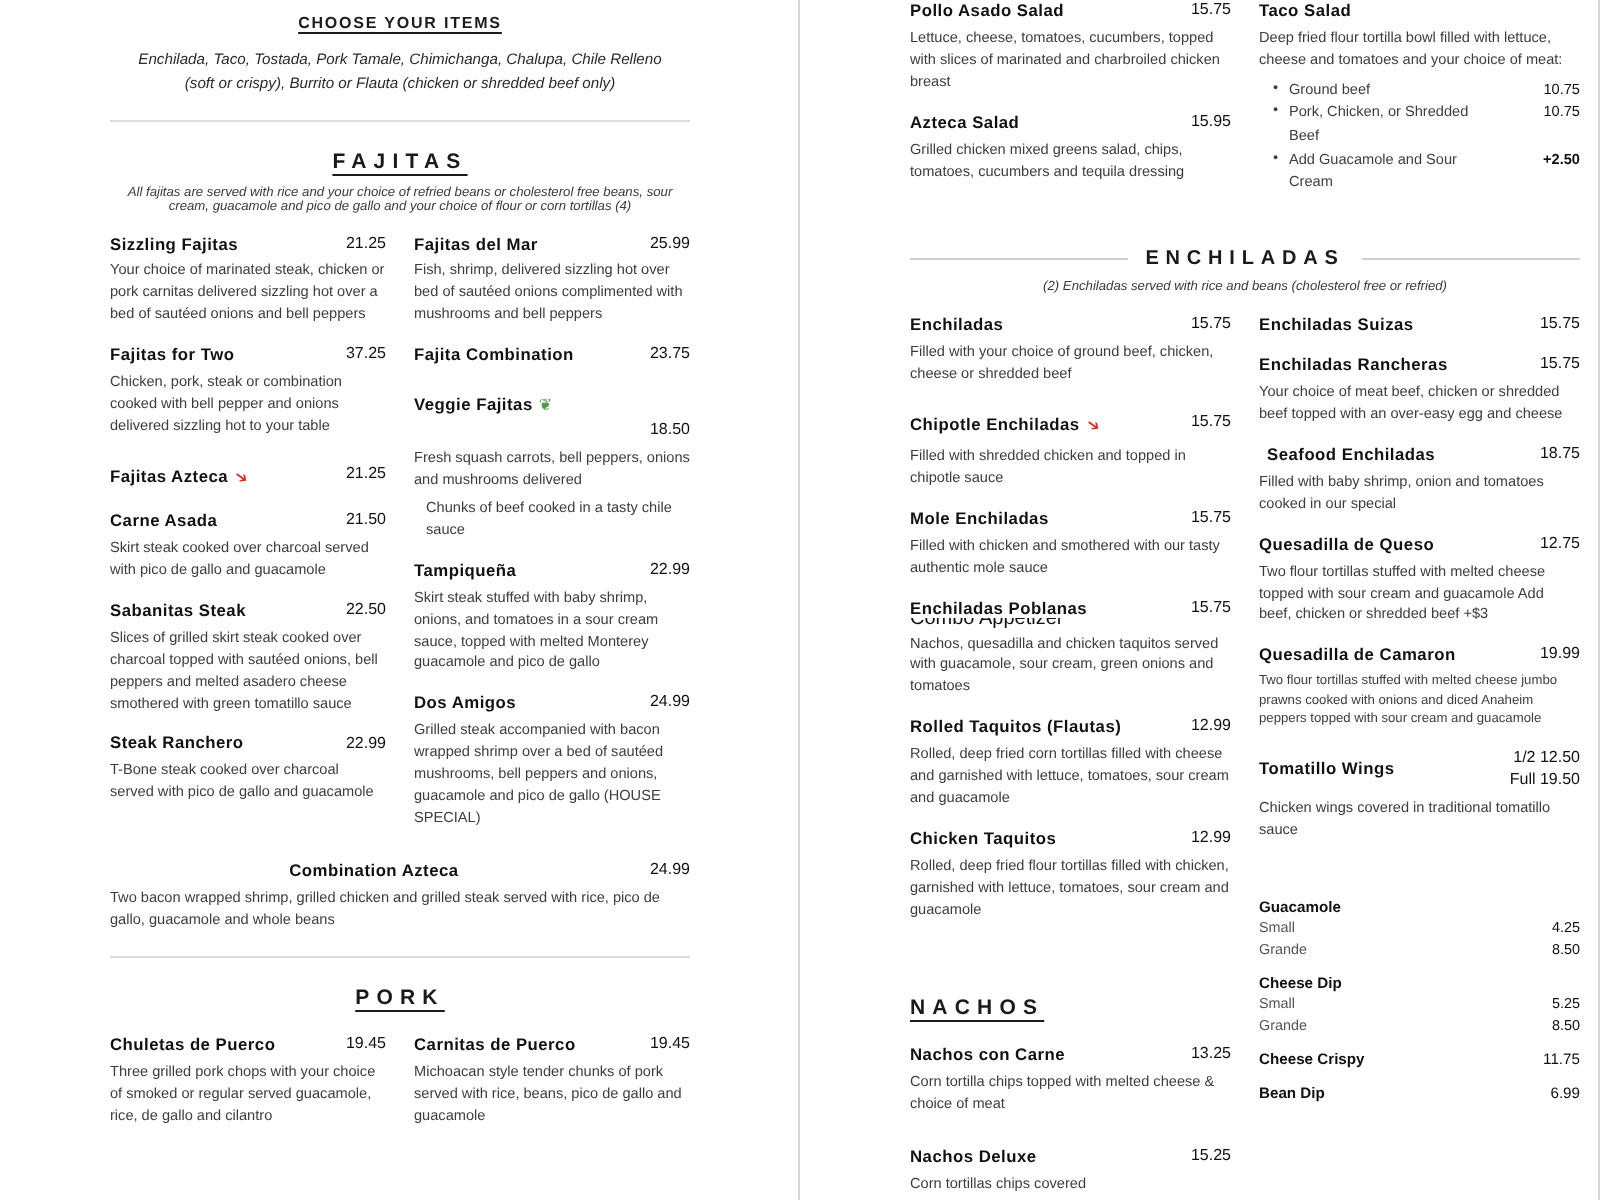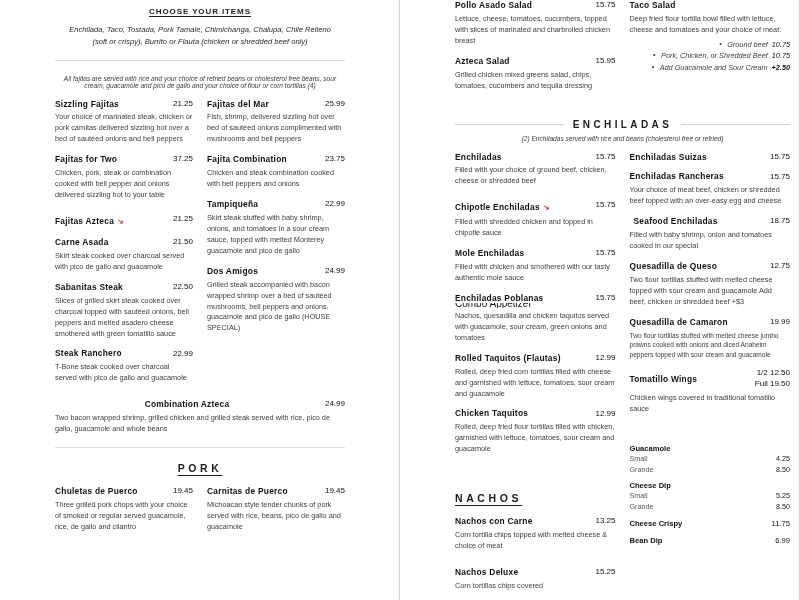--- a/index.html
+++ b/index.html
@@ -159,26 +159,25 @@
   .glyph.veg { color: #4f9a45; }
 
   
   .bul {
     list-style: none;
     padding: 0;
     margin: 3px 0 0 7px;
   }
   .bul li {
     display: flex;
-    justify-content: flex-end;
-    gap: 4px;
+    justify-content: space-between;
+    gap: 23px;
     font-size: 7.3px;
     line-height: 1.6;
     color: #3d3d3d;
-    font-style: italic;
   }
   .bul li .bl { position: relative; padding-left: 8px; }
   .bul li .bl::before {
     content: "\2022";
     position: absolute;
     left: 0;
     top: -1px;
     color: #3d3d3d;
   }
   .bul li .bp { color: #111; white-space: nowrap; }
@@ -237,20 +236,21 @@
 
 <div class="page">
 
   <div class="panel panel-left">
 
     <div class="lead-title center">CHOOSE YOUR ITEMS</div>
     <div class="lead-desc center">Enchilada, Taco, Tostada, Pork Tamale, Chimichanga, Chalupa, Chile Relleno (soft or crispy), Burrito or Flauta (chicken or shredded beef only)</div>
 
     <div class="rule"></div>
 
+    <div class="sec-head center">FAJITAS</div>
     <div class="sec-note">All fajitas are served with rice and your choice of refried beans or cholesterol free beans, sour cream, guacamole and pico de gallo and your choice of flour or corn tortillas (4)</div>
 
     <div class="cols">
       <div class="col">
 
         <div class="item">
           <div class="item-head">
             <span class="item-name">Sizzling Fajitas</span>
             <span class="item-price">21.25</span>
           </div>
@@ -308,23 +308,34 @@
             <span class="item-price">25.99</span>
           </div>
           <div class="item-desc">Fish, shrimp, delivered sizzling hot over bed of sautéed onions complimented with mushrooms and bell peppers</div>
         </div>
 
         <div class="item">
           <div class="item-head">
             <span class="item-name">Fajita Combination</span>
             <span class="item-price">23.75</span>
           </div>
-          <div class="item-desc">Chicken and steak combination cooked with bell peppers and onions</div>
-        </div>
-
+        </div>
+
+        <div class="item">
+          <div class="item-head">
+            <span>
+              <span class="item-name">Veggie Fajitas</span><span class="glyph veg">❦</span>
+            </span>
+          </div>
+          <div class="item-head" style="justify-content:flex-end;">
+            <span class="item-price">18.50</span>
+          </div>
+          <div class="item-desc">Fresh squash carrots, bell peppers, onions and mushrooms delivered</div>
+          <div class="item-desc" style="margin-left:6px;">Chunks of beef cooked in a tasty chile sauce</div>
+        </div>
 
         <div class="item">
           <div class="item-head">
             <span class="item-name">Tampiqueña</span>
             <span class="item-price">22.99</span>
           </div>
           <div class="item-desc">Skirt steak stuffed with baby shrimp, onions, and tomatoes in a sour cream sauce, topped with melted Monterey guacamole and pico de gallo</div>
         </div>
 
         <div class="item">

